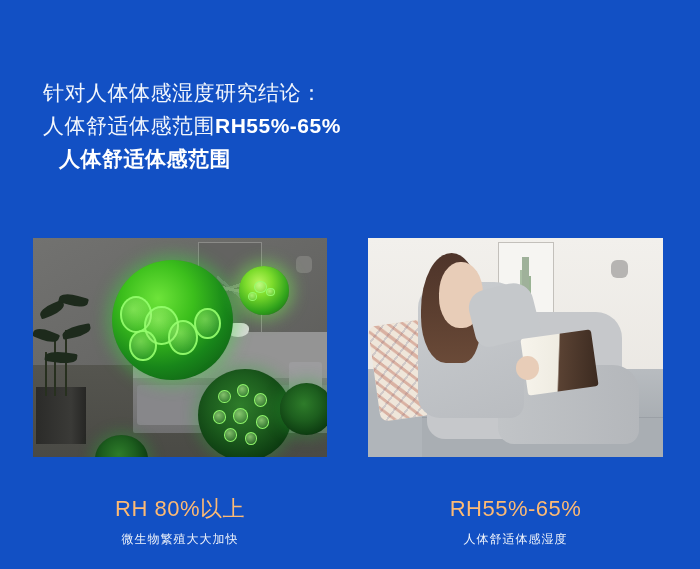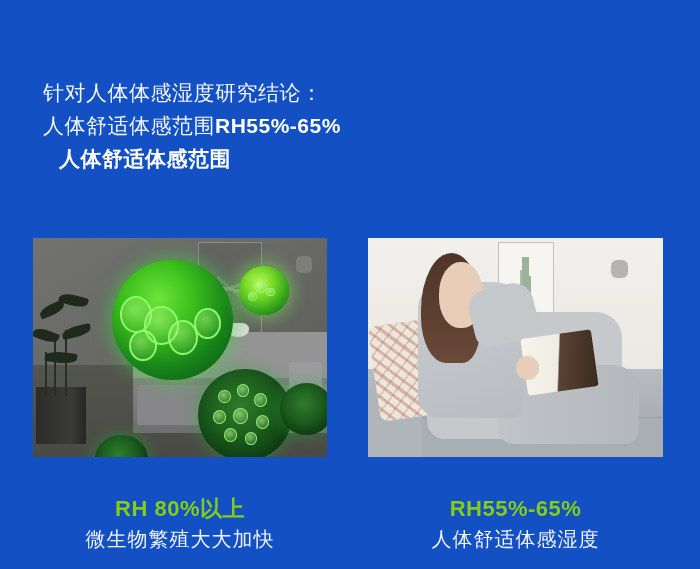--- a/index.html
+++ b/index.html
@@ -260,28 +260,28 @@
   .caption-col {
     position: absolute;
     top: 0;
     text-align: center;
   }
   .caption-col.left  { left: 33px;  width: 294px; }
   .caption-col.right { left: 368px; width: 295px; }
 
   .caption-main {
     font-size: 22px;
-    font-weight: bold;
-    color: #84cc16;
+    font-weight: normal;
+    color: #fdba74;
     letter-spacing: 0.5px;
     line-height: 30px;
     white-space: nowrap;
   }
   .caption-sub {
-    font-size: 20px;
+    font-size: 12px;
     font-weight: normal;
     color: #eef2fa;
     letter-spacing: 1px;
     line-height: 26px;
     margin-top: 2px;
     white-space: nowrap;
   }
 </style>
 </head>
 <body>

